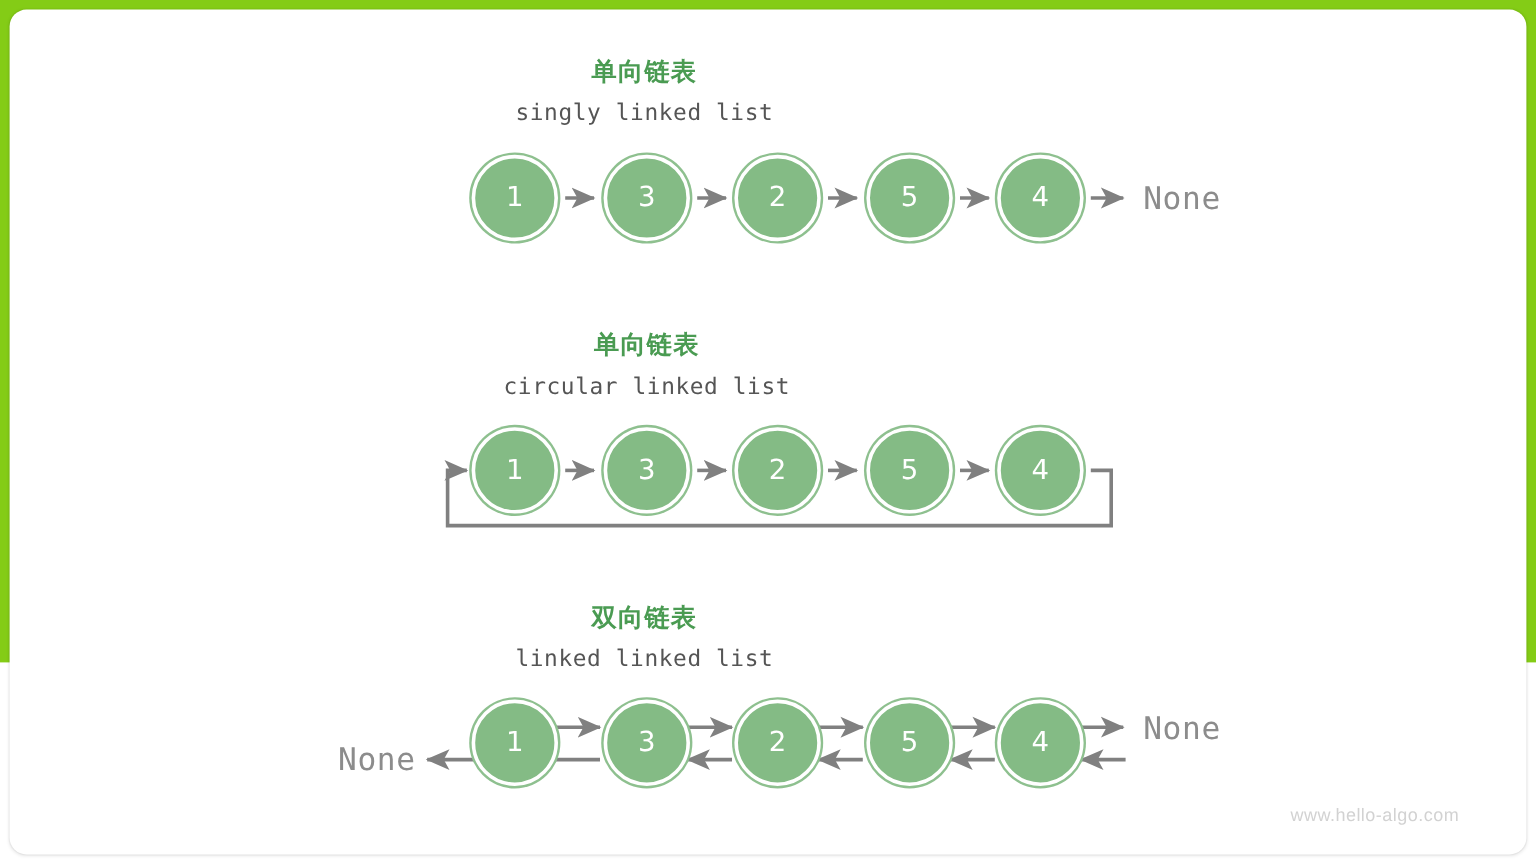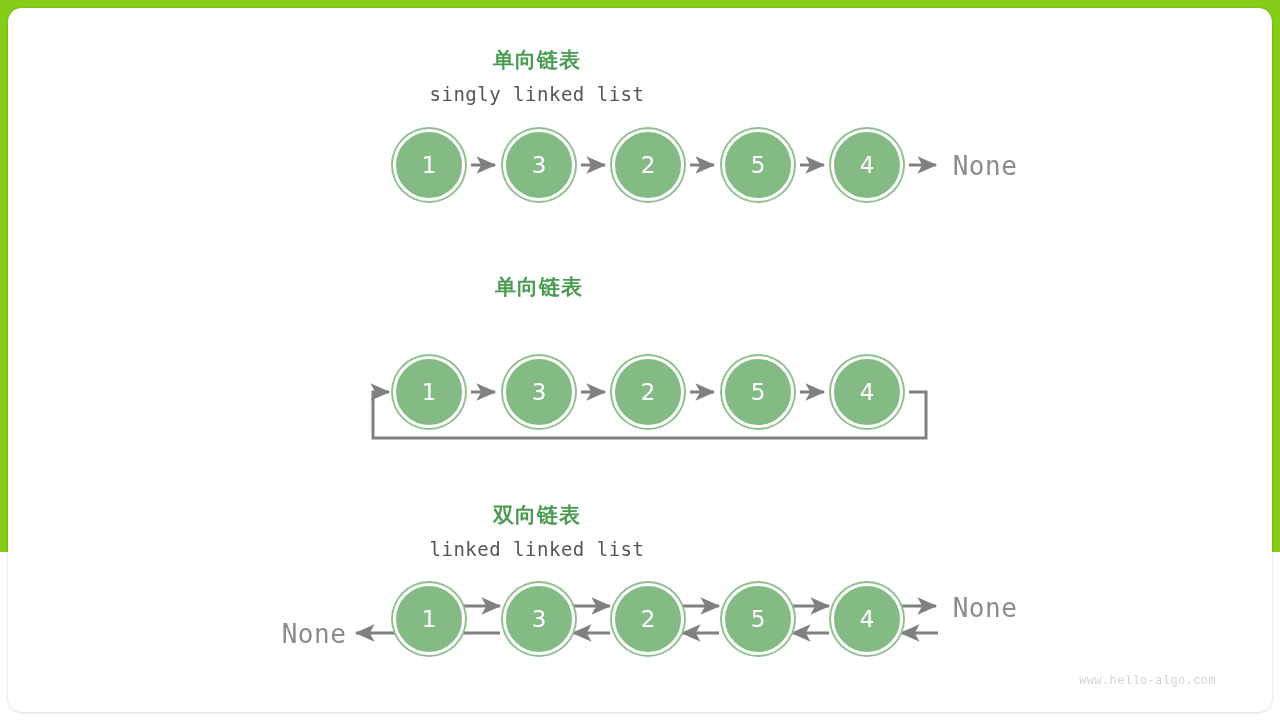--- a/index.html
+++ b/index.html
@@ -63,22 +63,22 @@
     color: #8c8c8c;
     font-family: "DejaVu Sans Mono", monospace;
     font-size: 26px;
     letter-spacing: 0.5px;
     white-space: nowrap;
     transform: translate(-50%, -50%);
   }
   .watermark {
     position: absolute;
     color: #d2d2d2;
-    font-family: Liberation Mono, monospace;
-    font-size: 12px;
+    font-family: Liberation Sans, sans-serif;
+    font-size: 15px;
     letter-spacing: 0.4px;
     white-space: nowrap;
     right: 56px;
     bottom: 24px;
   }
   .node {
     position: absolute;
     width: 66px;
     height: 66px;
     border-radius: 50%;
@@ -157,20 +157,21 @@
     </div>
     <div class="node" style="left:750px; top:157px;">
       <span>5</span>
     </div>
     <div class="node" style="left:859px; top:157px;">
       <span>4</span>
     </div>
     <div class="none-label" style="left:977px; top:158px;">None</div>
 
     <div class="heading" style="left:531px; top:265px;">单向链表</div>
+    <div class="subheading" style="left:531px; top:303px;">circular linked list</div>
 
     <div class="node" style="left:421px; top:384px;">
       <span>1</span>
     </div>
     <div class="node" style="left:531px; top:384px;">
       <span>3</span>
     </div>
     <div class="node" style="left:640px; top:384px;">
       <span>2</span>
     </div>

